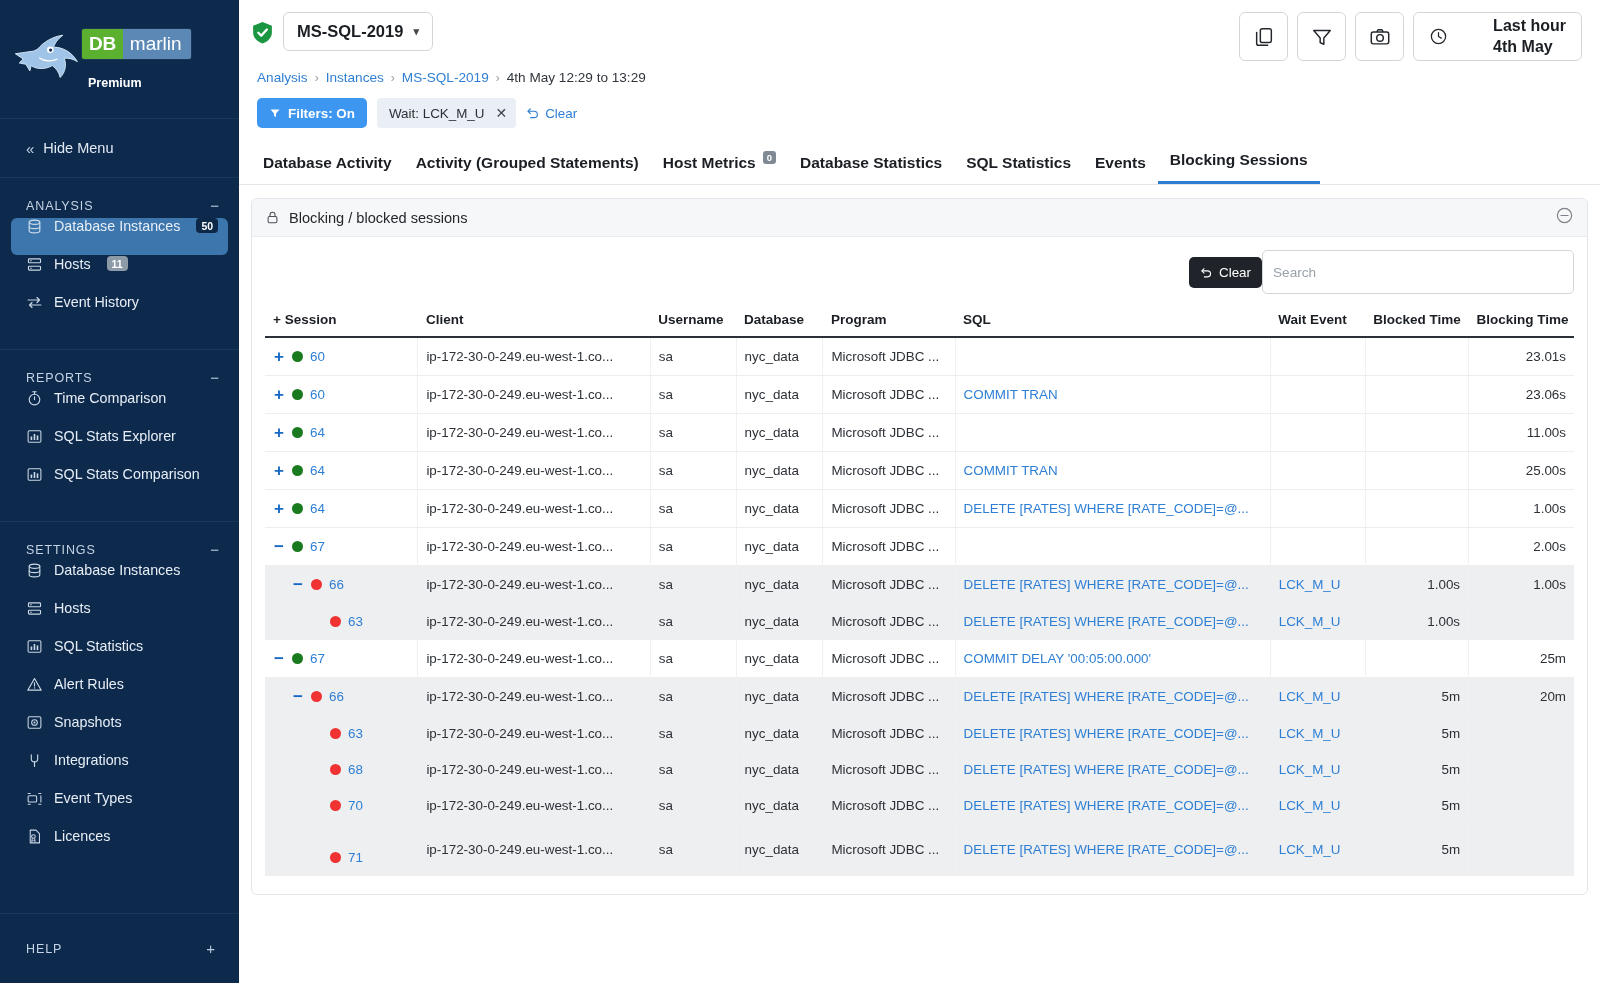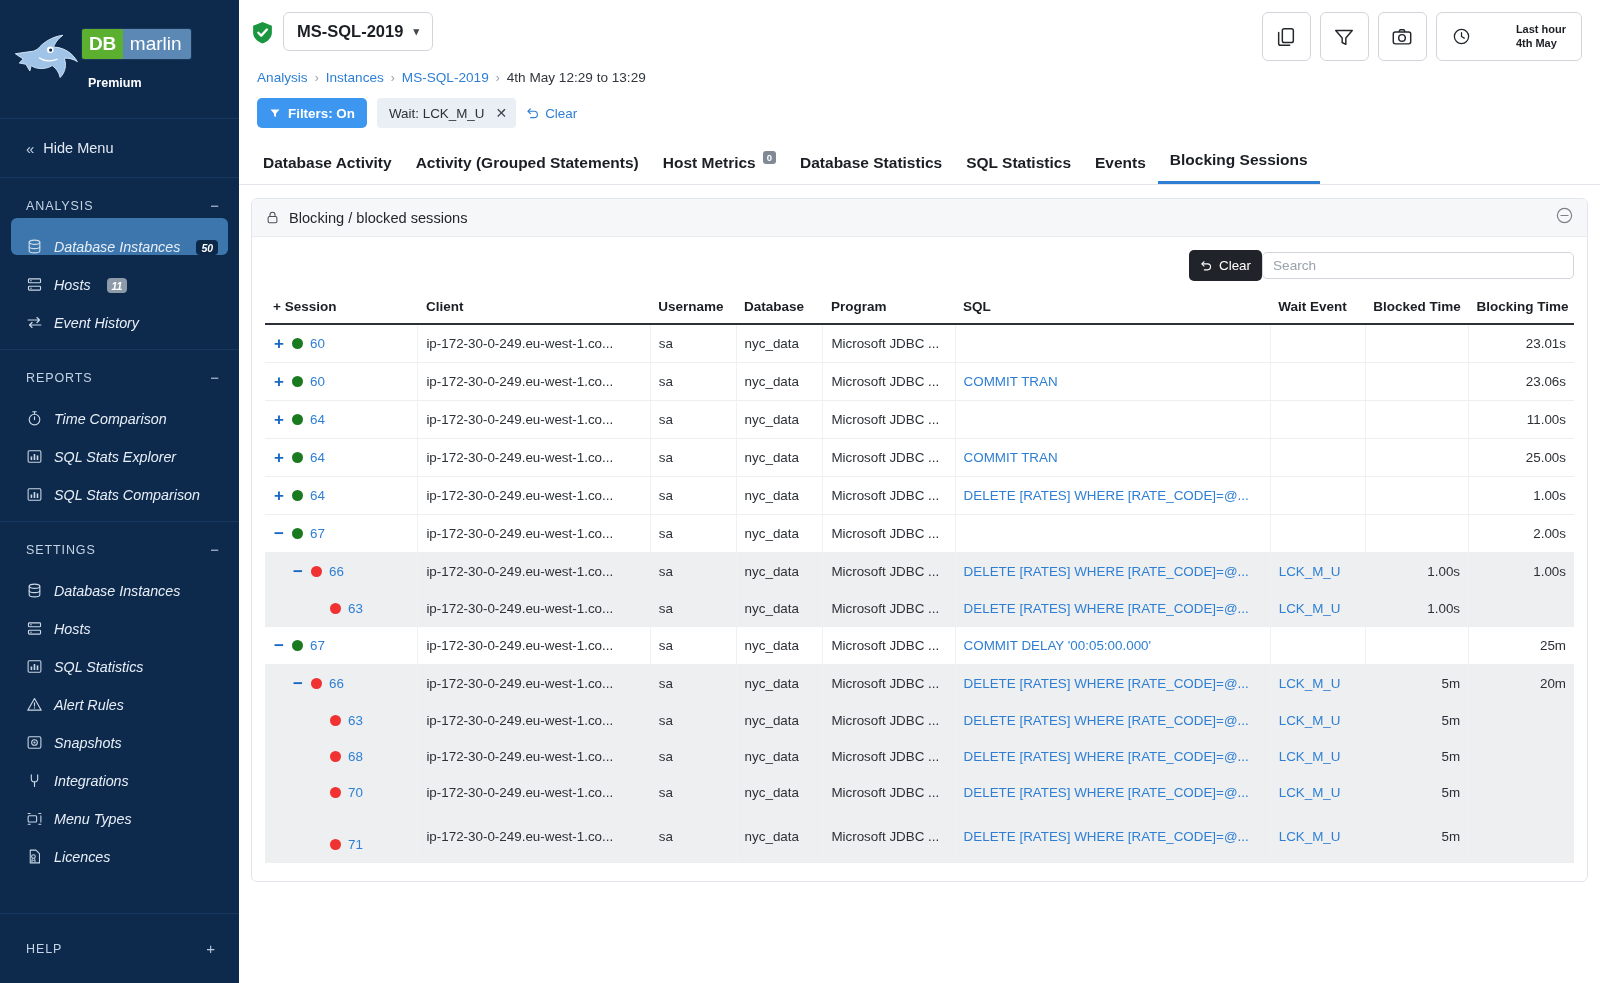--- a/index.html
+++ b/index.html
@@ -51,22 +51,22 @@
   .sb-section {
     padding: 20px 16px 4px 26px;
     display: flex; align-items: center; justify-content: space-between;
   }
   .sb-section-title {
     font-size: 12.5px; letter-spacing: 0.9px; color: #c5d3e3; font-weight: 400;
   }
   .sb-toggle { font-size: 15px; color: #b9c9dc; cursor: pointer; line-height: 1; padding-right:4px;}
   .sb-item {
     height: 37px; margin: 1px 11px; border-radius: 6px;
-    display: flex; align-items: flex-end; gap: 11px;
-    padding-left: 15px; font-size: 14.3px; color: #e8eef6; cursor: pointer; font-style: italic;
+    display: flex; align-items: flex-start; gap: 11px;
+    padding-left: 15px; font-size: 14.3px; color: #e8eef6; cursor: pointer;
   }
   .sb-item.active { background: #3c76ad; }
   .sb-ico { width: 17px; height: 17px; flex: none; opacity: .92; display:flex; align-items:center; justify-content:center;}
   .sb-ico svg { width: 100%; height: 100%; }
   .badge {
     font-size: 10.5px; font-weight: bold; border-radius: 4px;
     padding: 1.5px 5px; margin-left: 5px; color: #fff;
   }
   .badge.dark { background: #0c2748; }
   .badge.grey { background: #8d9aa8; }
@@ -90,21 +90,21 @@
   .top-actions { margin-left: auto; display: flex; gap: 9px; }
   .act-btn {
     width: 49px; height: 49px; border: 1px solid #d2d6db; border-radius: 6px;
     background: #fff; display: flex; align-items: center; justify-content: center; cursor: pointer;
   }
   .act-btn svg { width: 22px; height: 22px; }
   .time-btn {
     height: 49px; border: 1px solid #d2d6db; border-radius: 6px; background: #fff;
     display: flex; align-items: center; gap: 9px; padding: 0 15px; cursor: pointer;
   }
-  .time-lines { font-size: 11px; font-weight: bold; color:#1b1f24; line-height: 1.26; margin-left: 36px; }
+  .time-lines { font-size: 16px; font-weight: bold; color:#1b1f24; line-height: 1.26; margin-left: 36px; }
   .crumbs { display: flex; align-items: center; gap: 7px; font-size: 13.6px; margin: 9px 0 0 7px; }
   .crumbs a { color: #2e7fd4; text-decoration: none; cursor: pointer; }
   .crumb-sep { color: #9aa2ab; font-size: 12px; }
   .crumb-static { color: #31363c; }
   .filters-row { display: flex; align-items: center; gap: 10px; margin: 13px 0 0 7px; }
   .filters-on {
     background: #3d96ef; color: #fff; font-size: 13.4px; font-weight: 600;
     border-radius: 5px; height: 30px; padding: 0 12px; display:flex; align-items:center; gap:7px; cursor:pointer;
   }
   .filter-chip {
@@ -138,21 +138,21 @@
   }
   .panel-title { font-size: 14.6px; color: #23272c; margin-left: 9px; }
   .panel-collapse { margin-left: auto; cursor: pointer; opacity: .7; }
   .panel-body { padding: 13px 13px 18px 13px; }
   .search-row { display: flex; justify-content: flex-end; align-items: center; margin-bottom: 12px; }
   .clear-btn {
     background: #20242a; color: #fff; font-size: 13.4px; border-radius: 5px;
     height: 31px; padding: 0 11px; display: flex; align-items: center; gap: 6px; cursor: pointer;
   }
   .search-input {
-    width: 312px; height: 27px; border: 1px solid #d2d6db; border-radius: 5px;
+    width: 312px; height: 44px; border: 1px solid #d2d6db; border-radius: 5px;
     background: #fff; padding: 0 10px; font-size: 13.6px; color: #20242a;
     font-family: "Liberation Sans", sans-serif; outline: none;
   }
   .search-input::placeholder { color: #9aa2ab; }
 
   
   table.grid { width: 100%; border-collapse: collapse; table-layout: fixed; }
   table.grid th {
     font-size: 13.5px; font-weight: bold; color: #1b1f24; text-align: left;
     padding: 6px 8px 9px 8px; border-bottom: 2px solid #2c3137; white-space: nowrap;
@@ -348,21 +348,21 @@
           </span>
           <span>Integrations</span>
         </div>
         <div class="sb-item">
           <span class="sb-ico">
             <svg viewBox="0 0 24 24">
               <rect x="3" y="8" width="12" height="9" rx="1.4" fill="none" stroke="#dbe6f2" stroke-width="1.5"></rect>
               <path d="M3 5 H6 M18 5 H21 M3 20 H6 M18 20 H21 M21 8 V17" fill="none" stroke="#dbe6f2" stroke-width="1.5" stroke-linecap="round"></path>
             </svg>
           </span>
-          <span>Menu Types</span>
+          <span>Event Types</span>
         </div>
         <div class="sb-item">
           <span class="sb-ico">
             <svg viewBox="0 0 24 24">
               <path d="M6 3 H14 L19 8 V21 H6 Z" fill="none" stroke="#dbe6f2" stroke-width="1.5" stroke-linejoin="round"></path>
               <circle cx="10.5" cy="12" r="2.6" fill="none" stroke="#dbe6f2" stroke-width="1.5"></circle>
               <path d="M9 14.5 L8 19 L10.5 17.5 L13 19 L12 14.5" fill="none" stroke="#dbe6f2" stroke-width="1.4" stroke-linejoin="round"></path>
             </svg>
           </span>
           <span>Licences</span>

